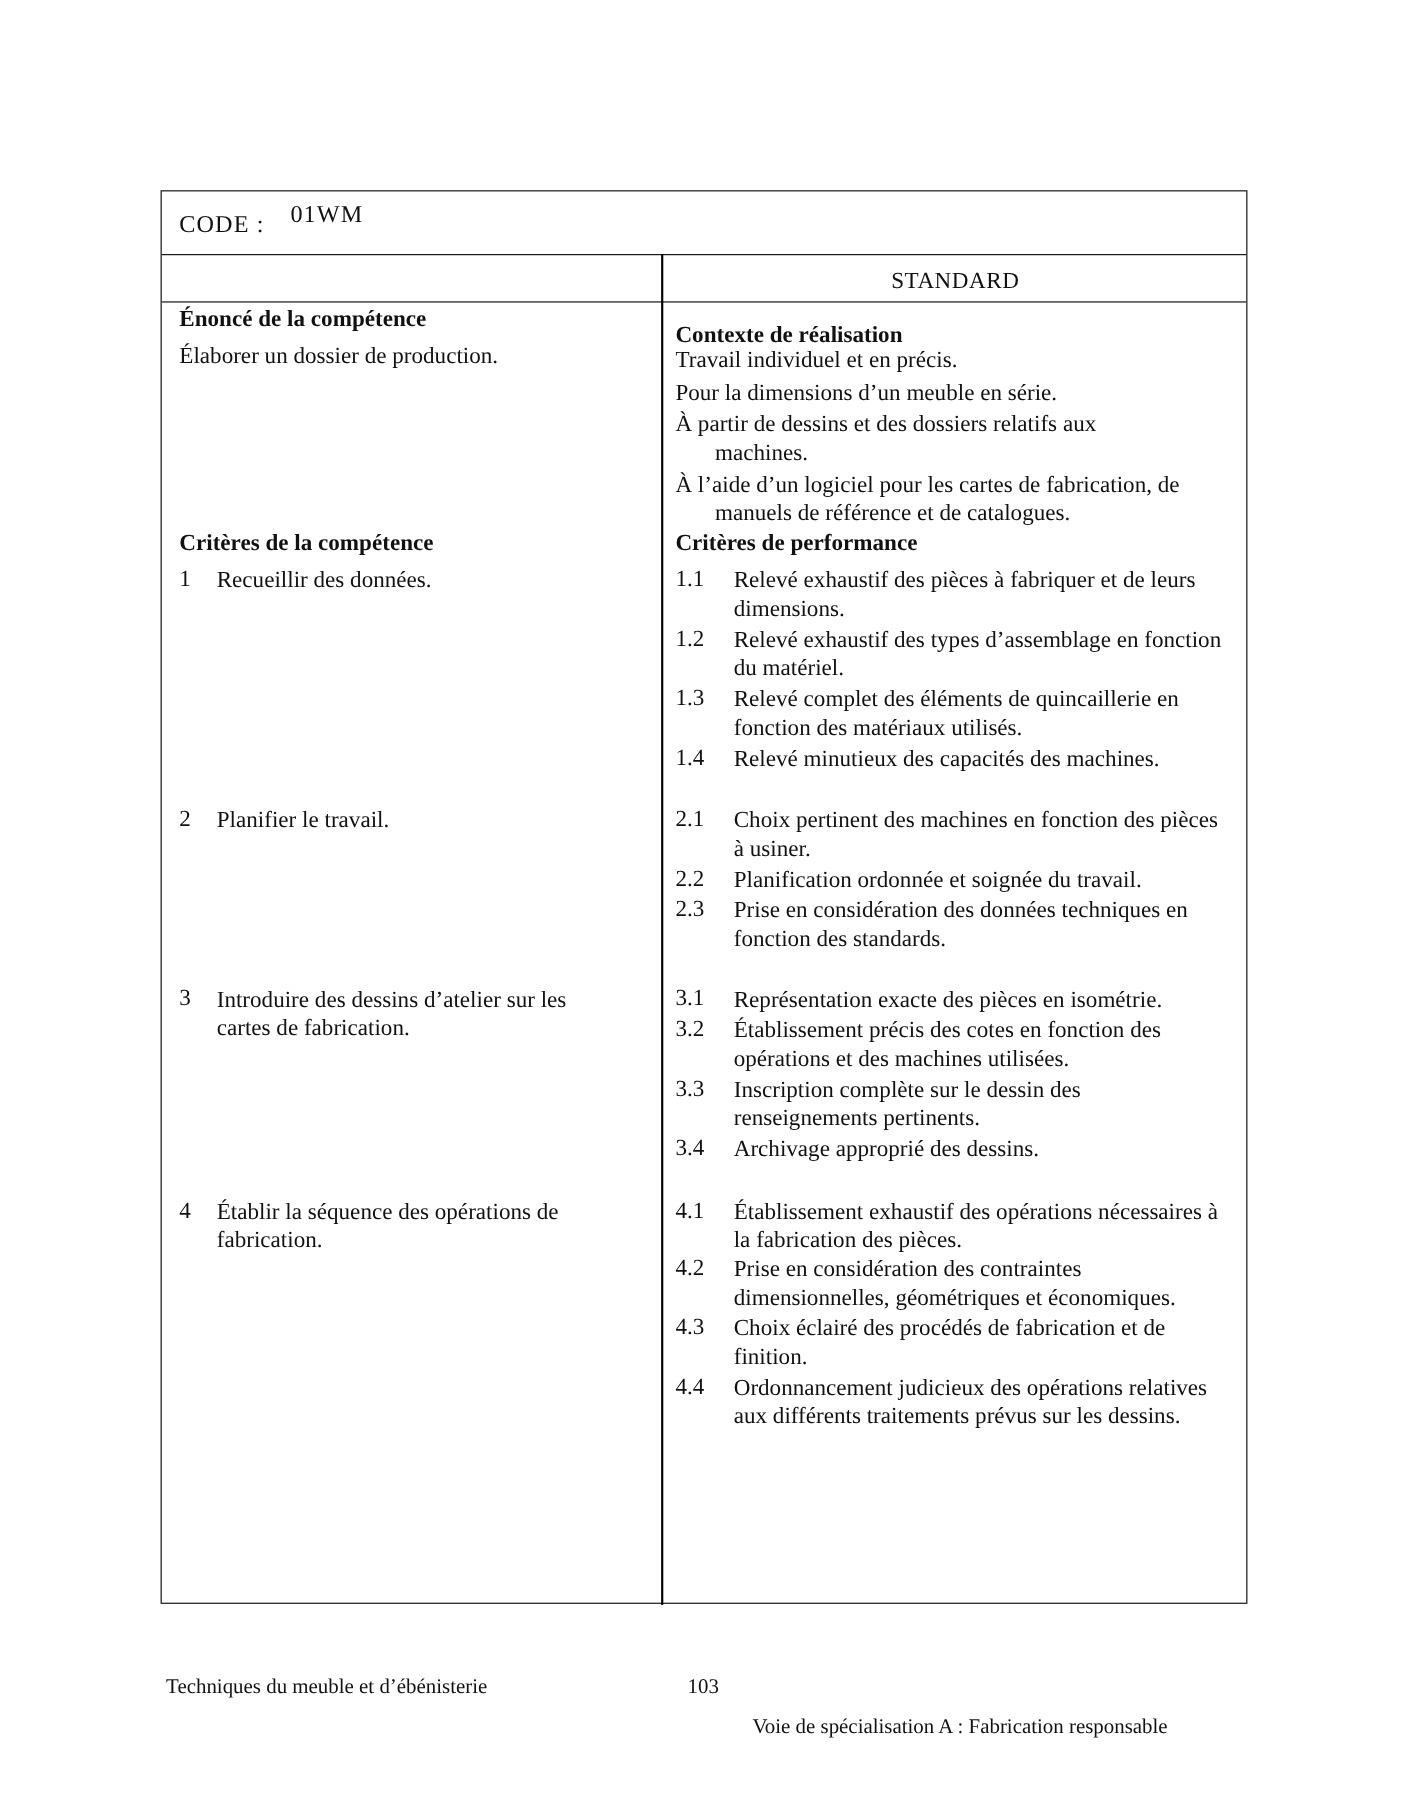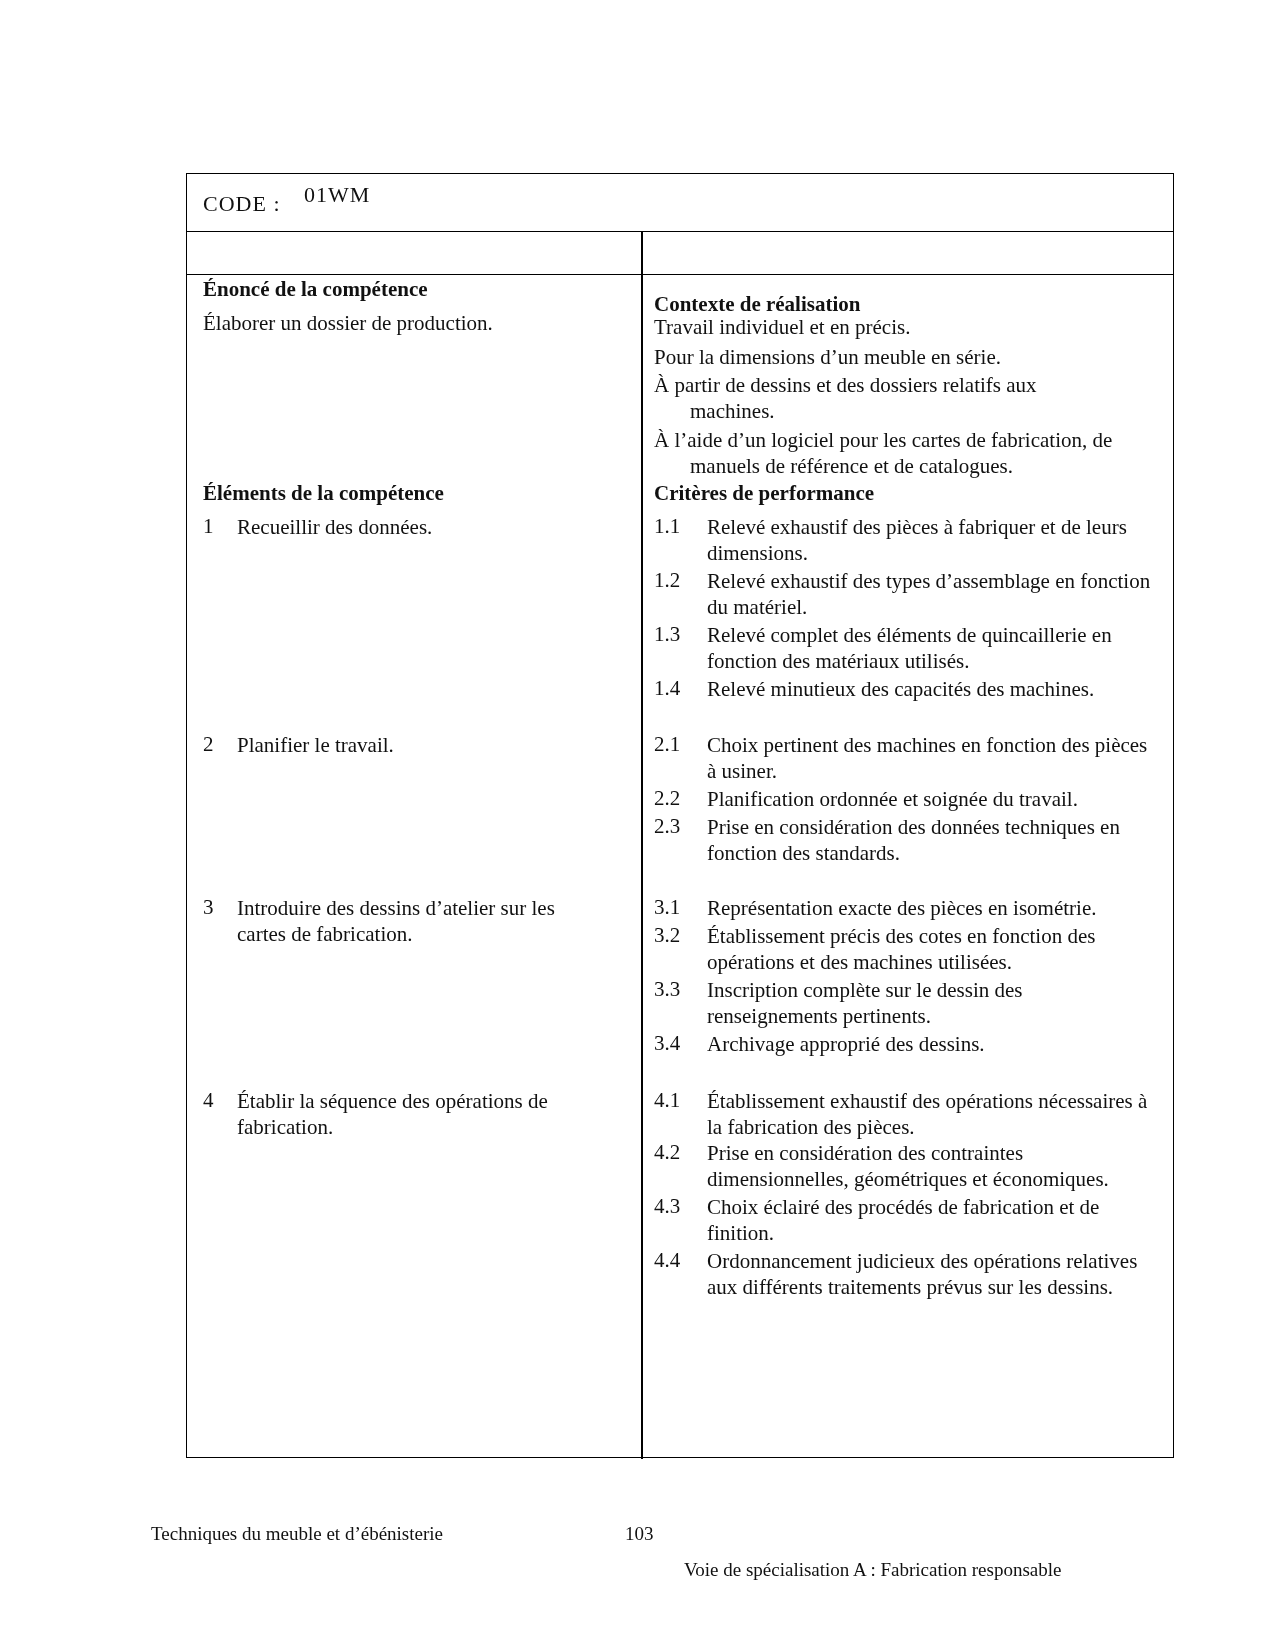--- a/index.html
+++ b/index.html
@@ -1,17 +1,17 @@
 <!DOCTYPE html>
 <html><head>
 <meta charset="utf-8">
 <style>
   html, body { margin:0; padding:0; background:#ffffff; }
   body { width:1275px; height:1650px; position:relative; font-family:"Liberation Serif", "DejaVu Serif", serif; color:#111; }
-  .table { position:absolute; left:146px; top:173px; width:988px; height:1285px; border:1.5px solid #000; box-sizing:border-box;margin-left:40px; }
+  .table { position:absolute; left:146px; top:173px; width:988px; height:1285px; border:1.5px solid #000; box-sizing:border-box; }
   .code-row { position:absolute; left:0; top:0; width:100%; height:57px; border-bottom:1.5px solid #000; }
   .code-label { position:absolute; left:16px; top:17px; font-size:22px; letter-spacing:1px; }
   .code-value { position:absolute; left:117px; top:8px; font-size:22px; letter-spacing:1px; }
   .vline { position:absolute; left:454px; top:57px; width:1.5px; height:1228px; background:#000; }
   .hdr-row { position:absolute; left:0; top:57px; width:100%; height:43px; border-bottom:1.5px solid #000; }
   .hdr { position:absolute; top:12px; font-size:21px; letter-spacing:0.5px; text-align:center; }
   .hdr.left { left:0; width:454px; }
   .hdr.right { left:455px; width:533px; }
   .sec-title { font-weight:bold; font-size:21px; position:absolute; white-space:nowrap; }
   .txt { font-size:21px; line-height:26px; position:absolute; }
@@ -22,27 +22,28 @@
 </style>
 </head>
 <body>
 
 <div class="table">
   <div class="code-row">
     <span class="code-label">CODE :</span>
     <span class="code-value">01WM</span>
   </div>
   <div class="hdr-row">
+    <div class="hdr right">STANDARD</div>
   </div>
   <div class="vline"></div>
 
   <div class="sec-title" style="left:16px; top:103px;">Énoncé de la compétence</div>
   <div class="txt" style="left:16px; top:136px; width:420px;">Élaborer un dossier de production.</div>
 
-  <div class="sec-title" style="left:16px; top:307px;">Éléments de la compétence</div>
+  <div class="sec-title" style="left:16px; top:307px;">Critères de la compétence</div>
 
   <div>
     <span class="num" style="left:16px; top:340px;">1</span>
     <span class="item-text" style="left:50px; top:340px; width:380px;">Recueillir des données.</span>
   </div>
   <div>
     <span class="num" style="left:16px; top:558px;">2</span>
     <span class="item-text" style="left:50px; top:558px; width:380px;">Planifier le travail.</span>
   </div>
   <div>

